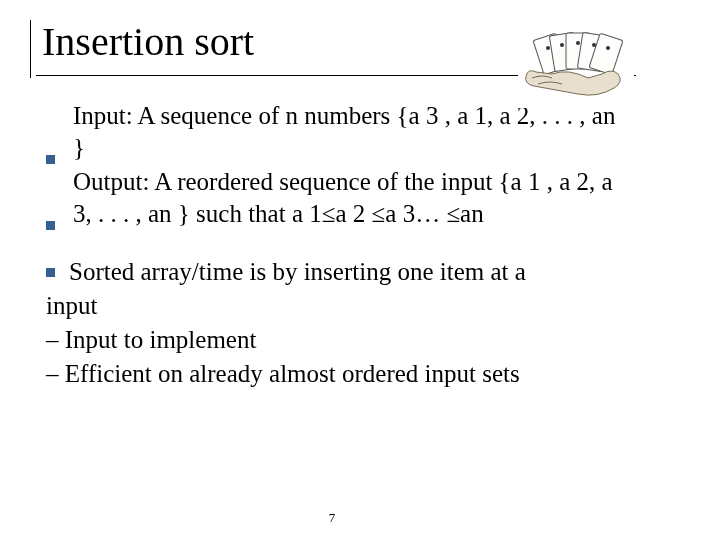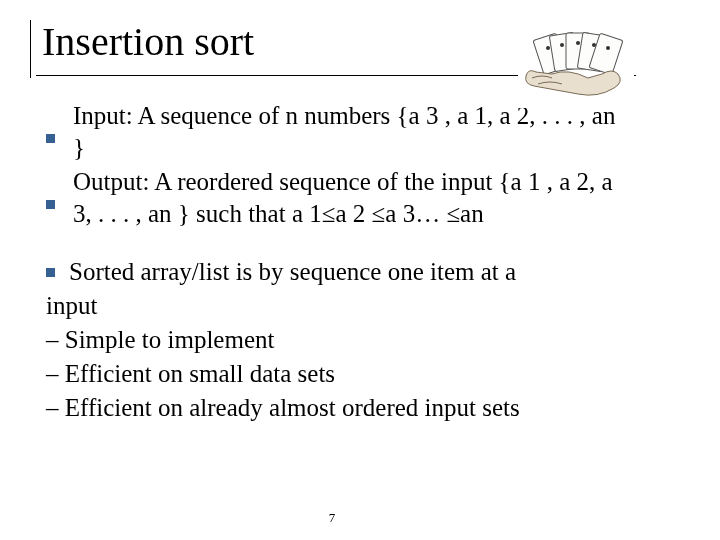--- a/index.html
+++ b/index.html
@@ -44,21 +44,21 @@
   }
   .content {
     font-size: 25px;
     line-height: 1.28;
     padding-left: 10px;
     padding-right: 10px;
   }
   .bullet-block { margin-bottom: 26px; }
   .bullet-item {
     display: flex;
-    align-items: center;
+    align-items: flex-end;
     margin-bottom: 2px;
   }
   .bullet-sq {
     width: 9px;
     height: 9px;
     background: #376092;
     flex: 0 0 auto;
     margin-top: 12px;
     margin-right: 18px;
   }
@@ -127,24 +127,23 @@
         <div class="bullet-text">Input: A sequence of n numbers {a 3 , a 1, a 2, . . . , an }</div>
       </div>
       <div class="bullet-item">
         <div class="bullet-sq"></div>
         <div class="bullet-text">Output: A reordered sequence of the input {a 1 , a 2, a 3, . . . , an } such that a 1≤a 2 ≤a 3… ≤an</div>
       </div>
     </div>
 
     <div class="para">
       <div class="para-line">
-        <span class="inline-sq"></span><span>Sorted array/list is by sequence one item at a</span>
+        <span class="inline-sq"></span><span>Sorted array/time is by inserting one item at a</span>
       </div>
       <div class="para-line">input</div>
-      <div class="para-line">– Simple to implement</div>
-      <div class="para-line">– Efficient on small data sets</div>
+      <div class="para-line">– Input to implement</div>
       <div class="para-line">– Efficient on already almost ordered input sets</div>
     </div>
 
   </div>
 
   <div class="page-num">7</div>
 </div>
 
 </body></html>

